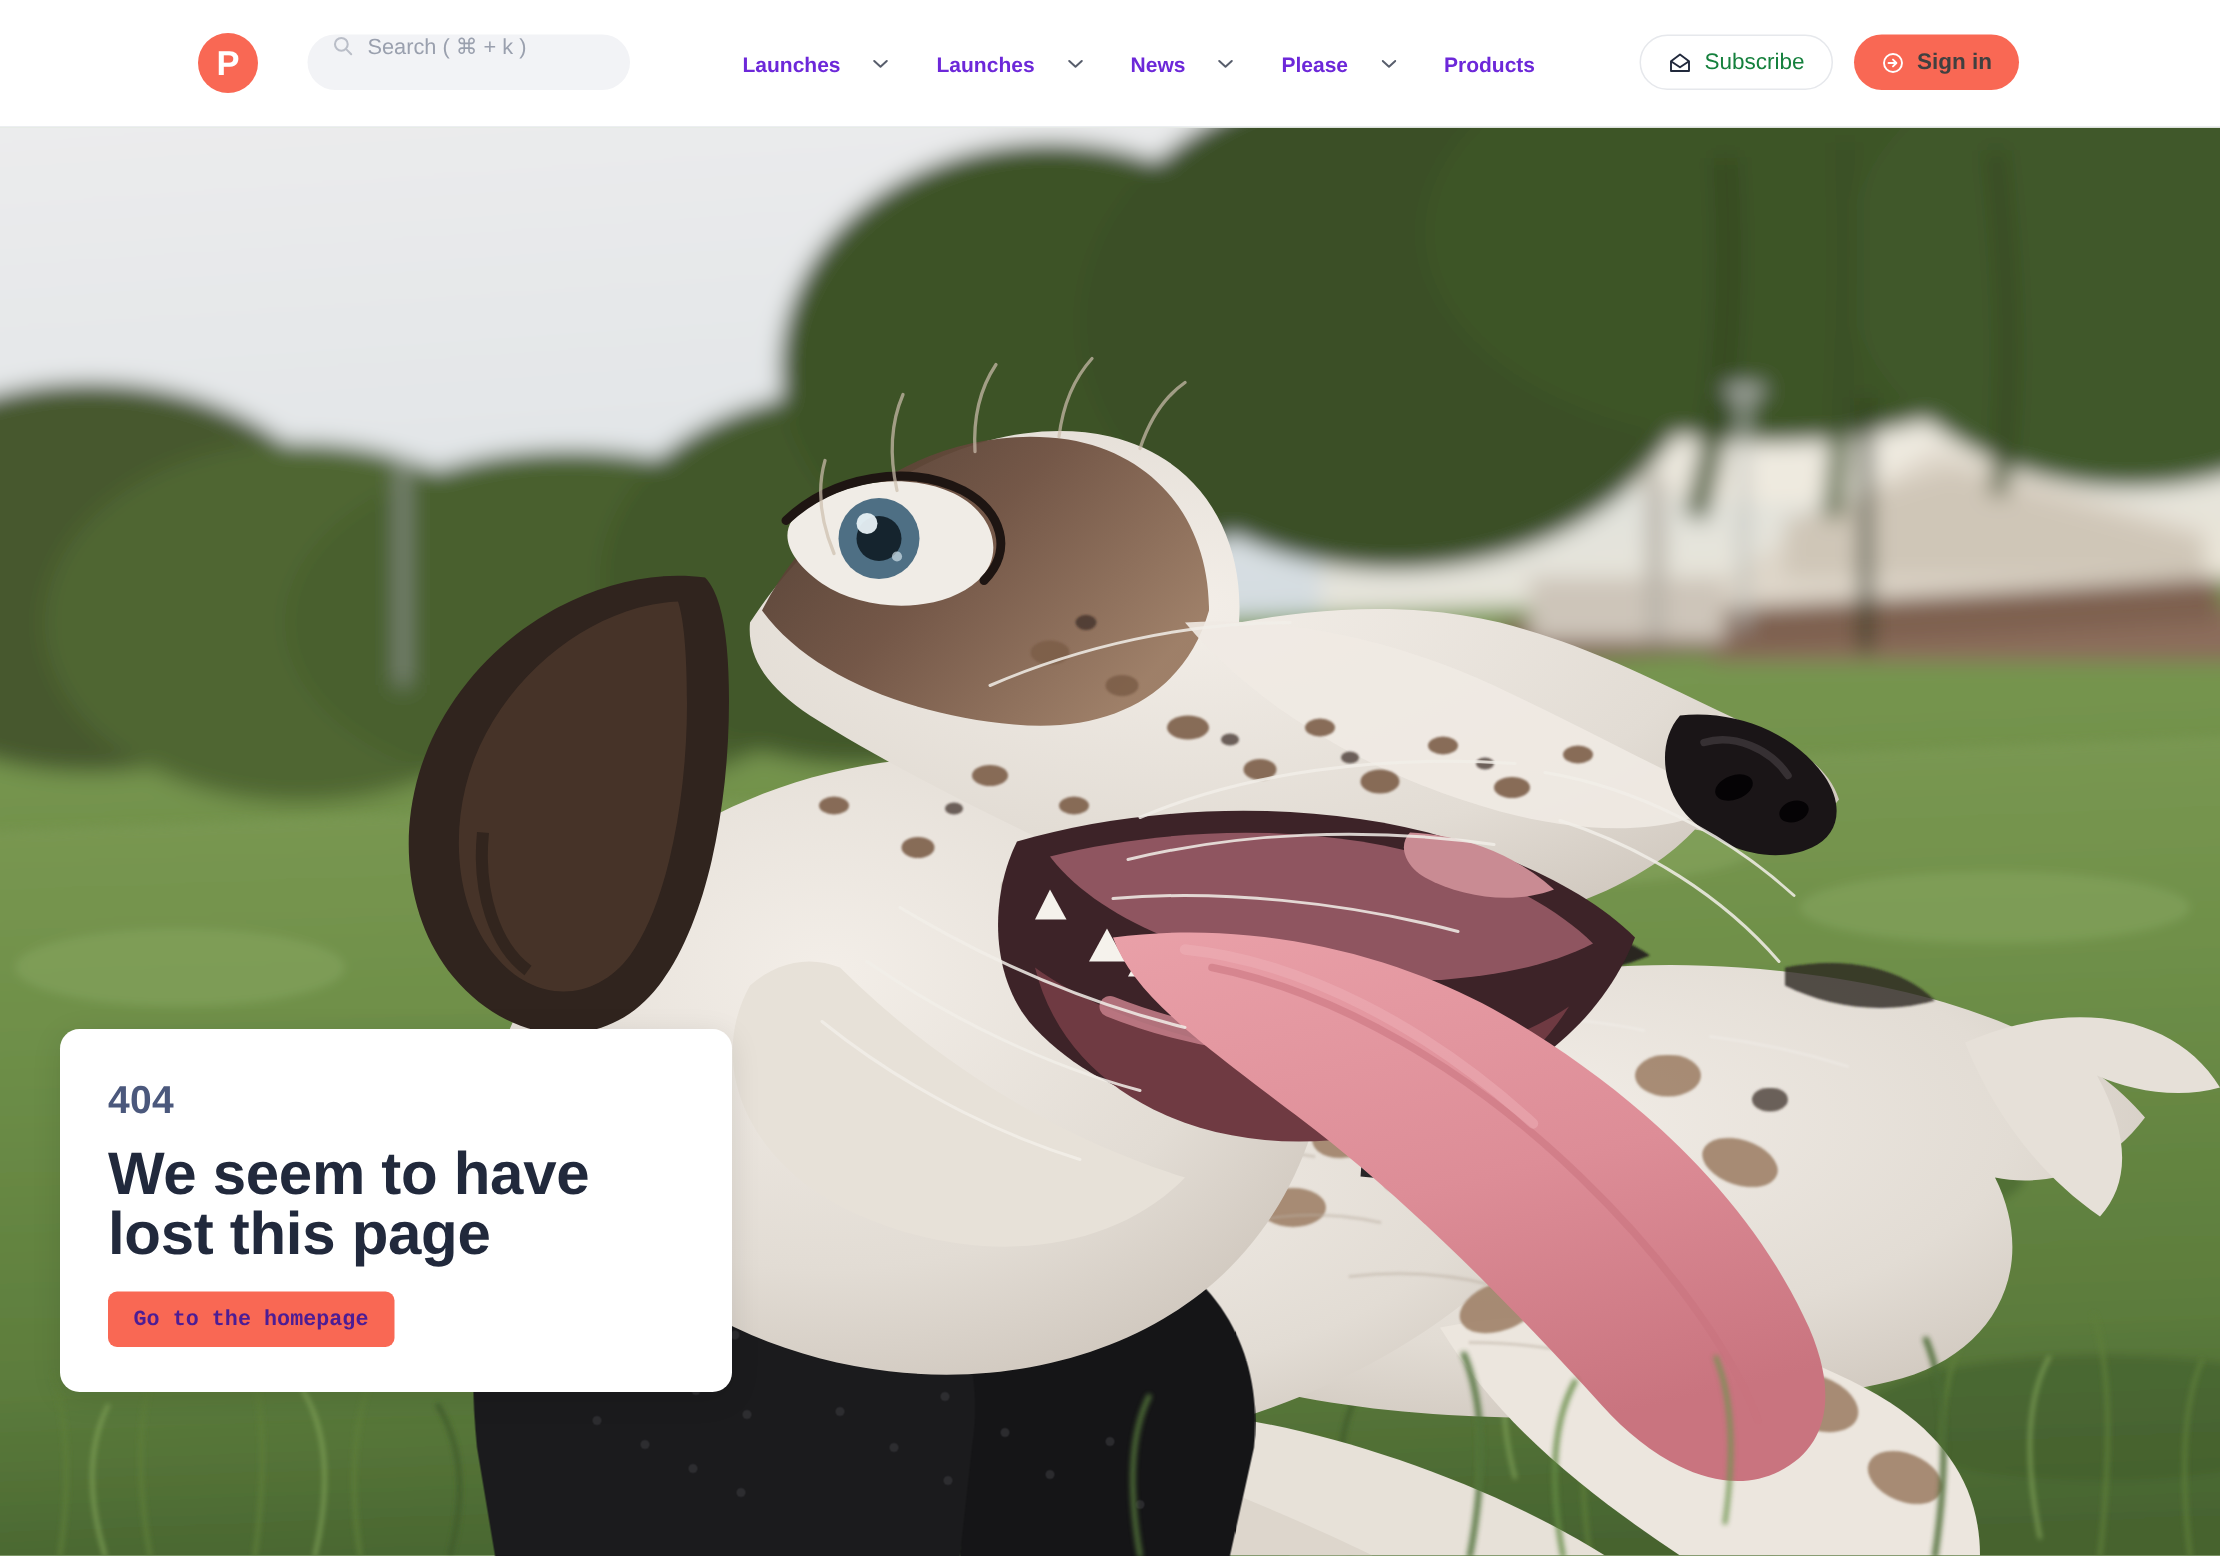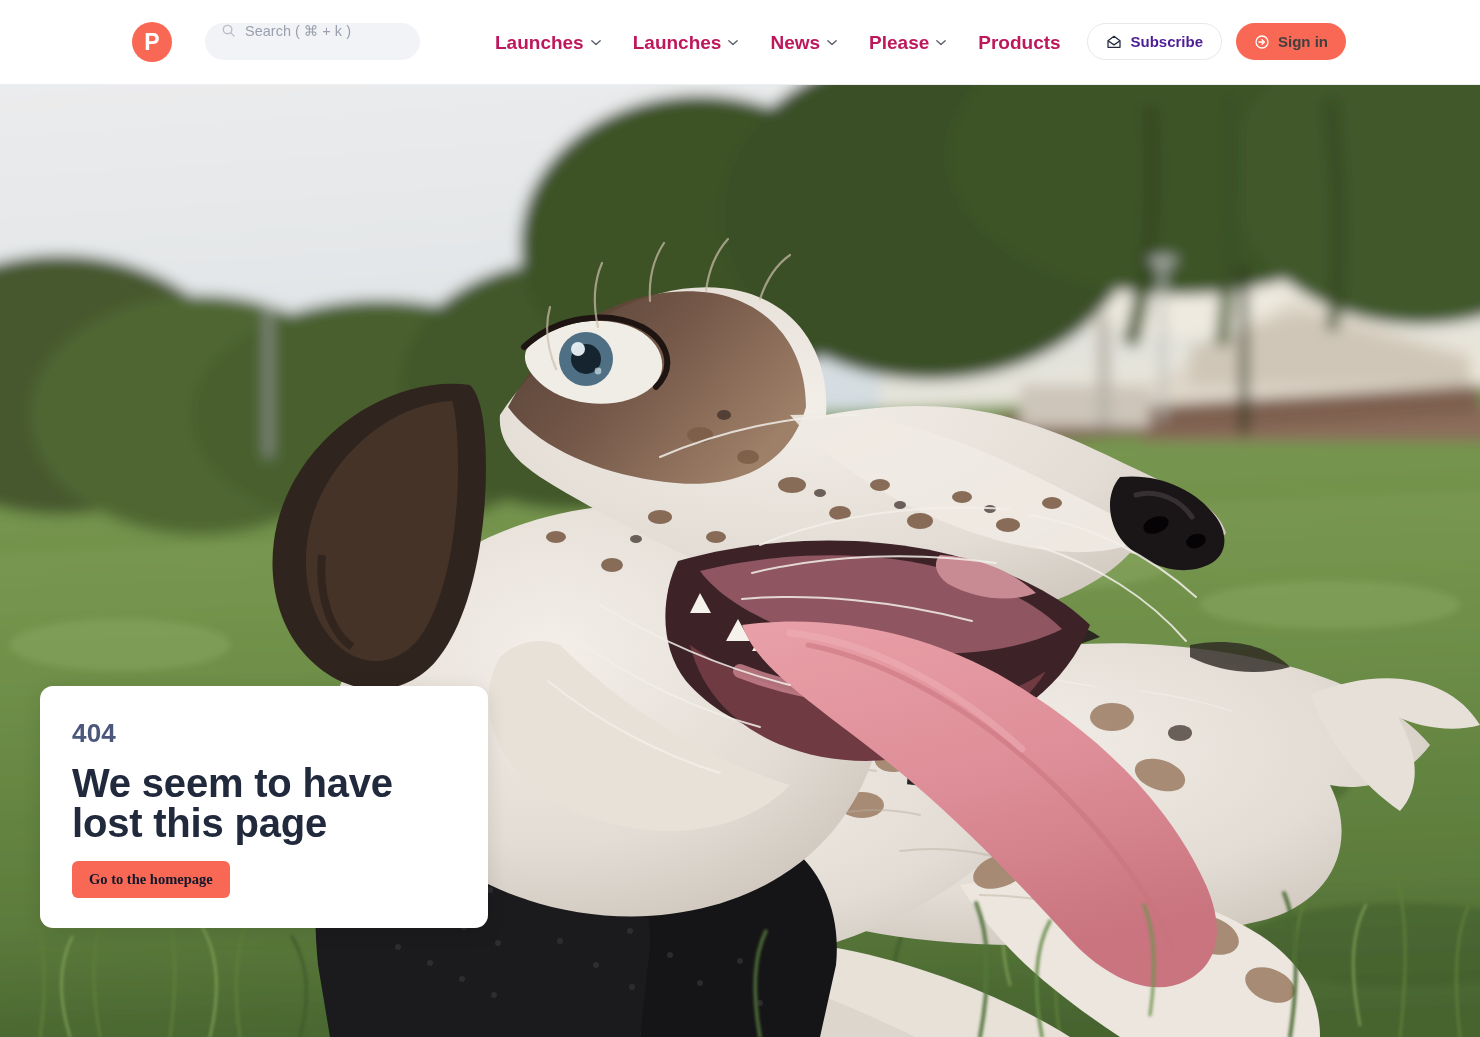--- a/index.html
+++ b/index.html
@@ -64,24 +64,24 @@
     position: absolute;
     left: 495px; top: 0;
     height: 85px;
     display: flex;
     align-items: center;
     gap: 32px;
   }
   .nav-item {
     display: flex;
     align-items: center;
-    gap: 7px;
-    font-size: 19px;
+    gap: 22px;
+    font-size: 14px;
     font-weight: bold;
-    color: #be185d;
+    color: #6d28d9;
     cursor: pointer;
     white-space: nowrap;
   }
   .chev { width: 10px; height: 7px; opacity: .75; }
 
   .hdr-right {
     position: absolute;
     right: 134px; top: 23px;
     display: flex;
     align-items: center;
@@ -90,22 +90,22 @@
   .btn-subscribe {
     height: 37px;
     padding: 0 18px;
     border: 1px solid #e6e8ec;
     border-radius: 19px;
     background: #ffffff;
     display: flex;
     align-items: center;
     gap: 8px;
     font-size: 15px;
-    font-weight: bold;
-    color: #4c1d95;
+    font-weight: normal;
+    color: #15803d;
     cursor: pointer;
   }
   .btn-signin {
     height: 37px;
     padding: 0 18px;
     border: none;
     border-radius: 19px;
     background: #f96854;
     display: flex;
     align-items: center;
@@ -160,27 +160,27 @@
     color: #4b587c;
     max-width: 372px;
   }
   .card-cta {
     margin-top: 18px;
     display: inline-flex;
     align-items: center;
     height: 37px;
     padding: 10px 17px;
     background: #f96854;
-    color: #0f172a;
+    color: #4c1d95;
     font-size: 14.5px;
     font-weight: bold;
     border: none;
     border-radius: 6px;
     cursor: pointer;
-    font-family: Liberation Serif, serif;
+    font-family: Liberation Mono, monospace;
   }
 </style>
 </head>
 <body>
 
 <div class="header">
 
   <div class="logo">
     <span>P</span>
   </div>

